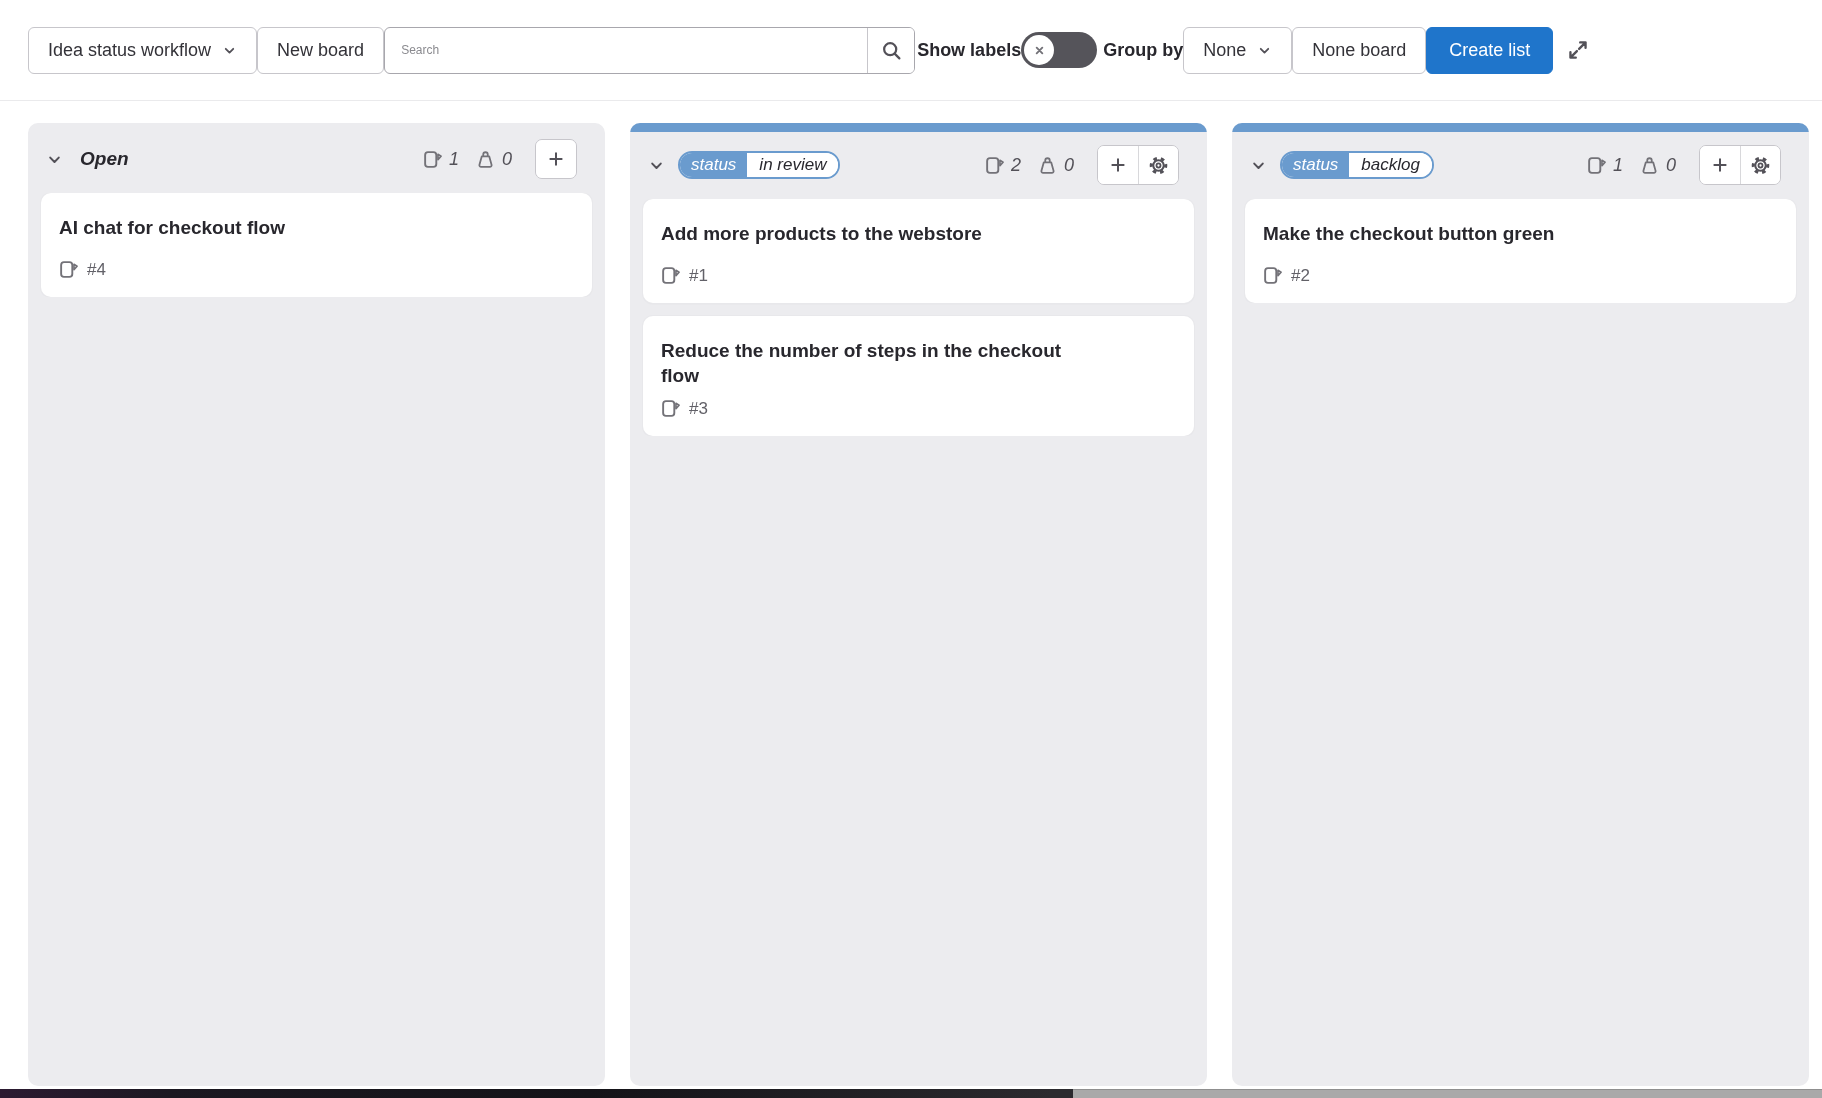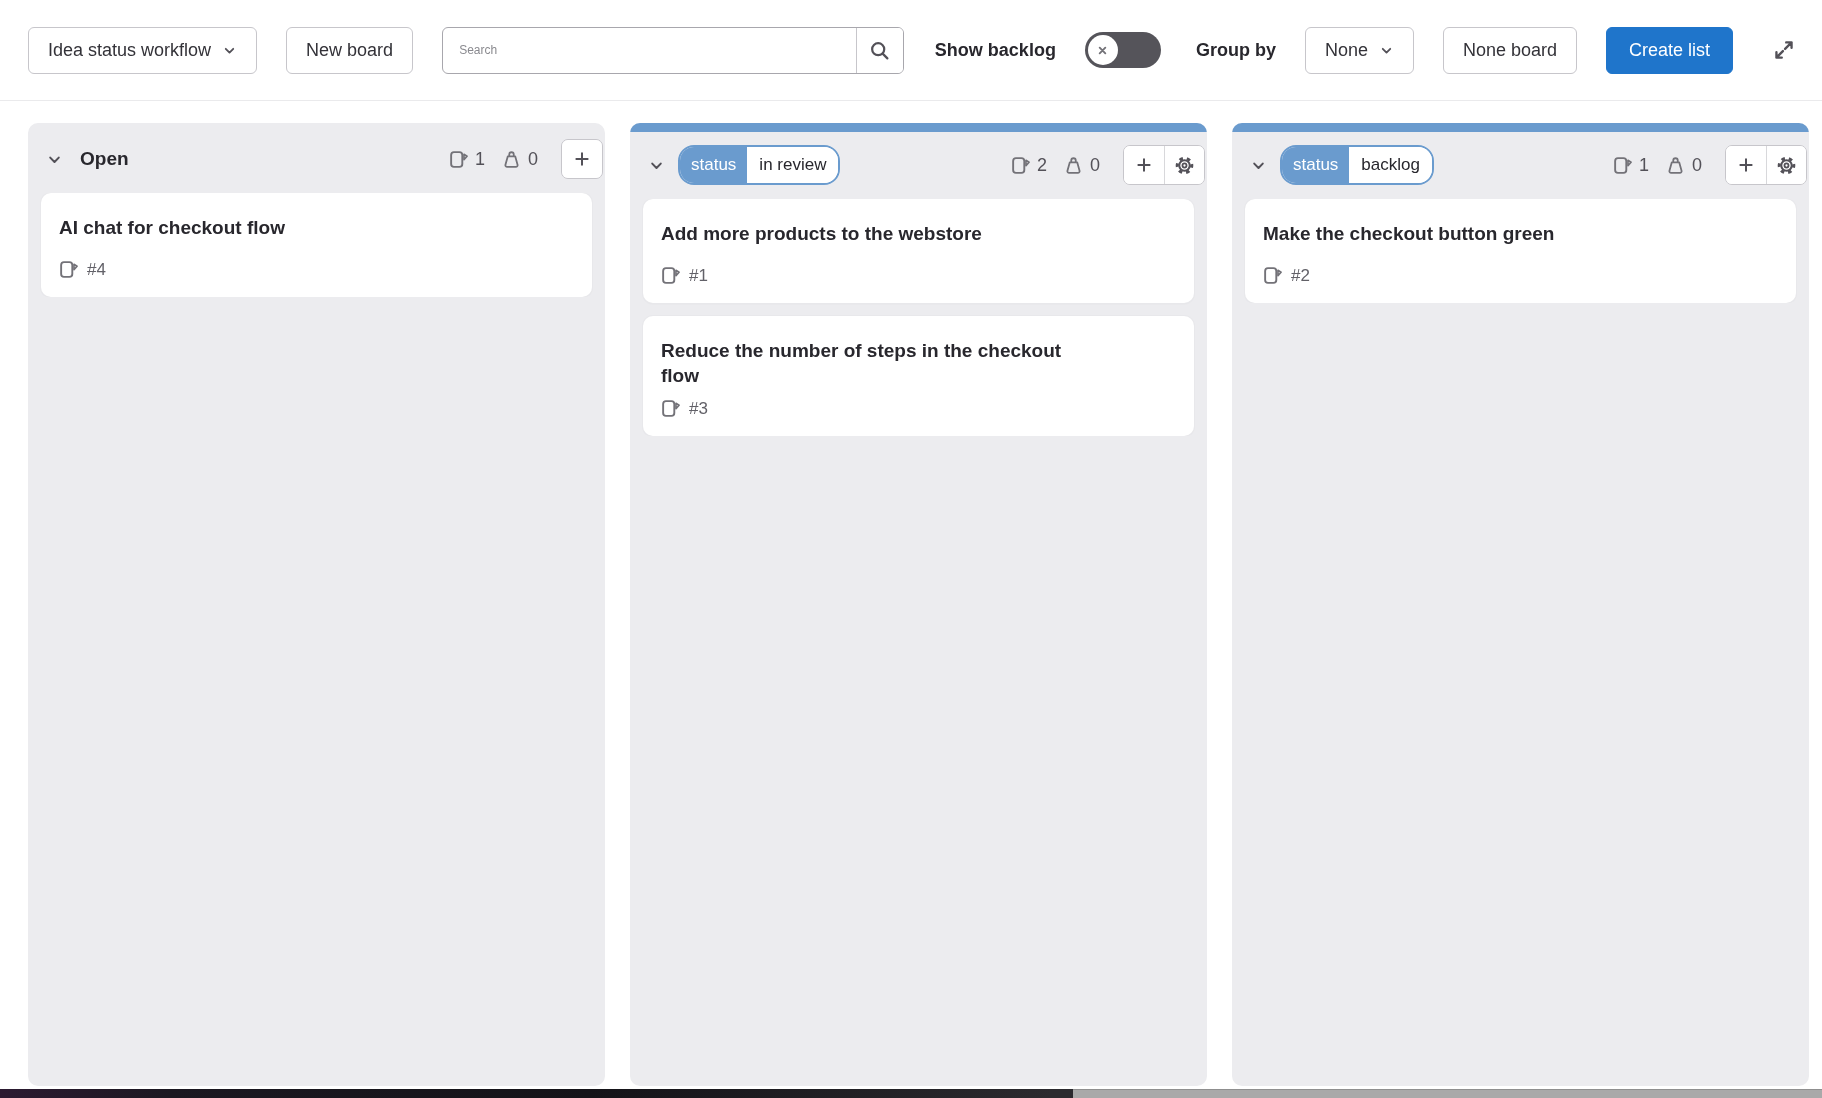--- a/index.html
+++ b/index.html
@@ -1,46 +1,46 @@
 <!DOCTYPE html>
 <html style="--accent_blue: #6a9bce; --primary_blue: #1f75cb; --column_bg: #ececef; --text_dark: #28272d; --icon_gray: #737278;"><head>
 <meta charset="utf-8">
 <style>
   * { box-sizing: border-box; margin: 0; padding: 0; }
   html, body { width: 1822px; height: 1098px; background: #fff; font-family: "Liberation Sans", sans-serif; }
   .app { width: 1822px; height: 1089px; background: #fff; border-radius: 0 0 12px 12px; overflow: hidden; display: flex; flex-direction: column; }
 
   
-  .topbar { height: 101px; flex: 0 0 101px; display: flex; align-items: center; padding: 0 18px 0 28px; gap: 29px; background: #fff; border-bottom: 1px solid #eaeaec; }
+  .topbar { height: 101px; flex: 0 0 101px; display: flex; align-items: center; padding: 0 18px 0 28px; gap: 0; background: #fff; border-bottom: 1px solid #eaeaec; }
   .btn { height: 47px; border: 1px solid #c7c6cb; border-radius: 6px; background: #fff; color: #333238; font-size: 18px; font-family: inherit; padding: 0 19px; display: inline-flex; align-items: center; gap: 11px; cursor: pointer; white-space: nowrap; }
   .btn svg { flex: 0 0 auto; }
   .btn-primary { background: var(--primary_blue, #1f75cb); border-color: var(--primary_blue, #1f75cb); color: #fff; font-weight: 400; padding: 0 22px; }
   .search-box { width: 531px; height: 47px; border: 1px solid #a8a7ad; border-radius: 6px; display: flex; align-items: stretch; overflow: hidden; background: #fff; }
   .search-box input { flex: 1; border: none; outline: none; font-size: 12px; font-family: inherit; padding: 0 16px; color: #4d7c0f; background: transparent; }
   .search-box input::placeholder { color: #8a8a8f; }
   .search-btn { width: 47px; display: flex; align-items: center; justify-content: center; background: #fff; border: none; border-left: 1px solid #c7c6cb; cursor: pointer; }
   .bold-label { font-size: 18px; font-weight: bold; color: #28272d; white-space: nowrap; }
   .toggle { position: relative; width: 76px; height: 36px; border-radius: 18px; background: #55545a; flex: 0 0 auto; cursor: pointer; border: none; }
   .toggle .knob { position: absolute; left: 3px; top: 3px; width: 30px; height: 30px; border-radius: 50%; background: #fff; display: flex; align-items: center; justify-content: center; }
   .expand-btn { width: 46px; height: 46px; display: flex; align-items: center; justify-content: center; background: transparent; border: none; cursor: pointer; margin-left: 2px; }
 
   
   .board { flex: 1; background: #fff; padding: 22px 0 0 28px; display: flex; gap: 25px; align-items: flex-start; }
   .column { width: 577px; height: 963px; background: #ececef; border-radius: 10px; display: flex; flex-direction: column; overflow: hidden; }
   .accent-bar { height: 9px; flex: 0 0 9px; background: var(--accent_blue, #6a9bce); }
-  .col-header { display: flex; align-items: center; gap: 11px; padding: 16px 2px 14px 16px; }
+  .col-header { display: flex; align-items: center; gap: 11px; padding: 16px 28px 14px 16px; font-style: italic; }
   .col-title { font-size: 19px; font-weight: bold; color: #28272d; margin-left: 4px; }
   .spacer { flex: 1; }
   .chev-btn { background: transparent; border: none; display: flex; align-items: center; cursor: pointer; padding: 2px; }
   .count { display: flex; align-items: center; gap: 7px; color: #535158; font-size: 18px; margin-left: 6px; }
   .btn-group { display: flex; margin-left: 12px; border: 1px solid #c7c6cb; border-radius: 7px; background: #fff; overflow: hidden; flex: 0 0 auto; }
   .icon-btn { width: 40px; height: 38px; display: flex; align-items: center; justify-content: center; background: #fff; border: none; cursor: pointer; }
   .icon-btn + .icon-btn { border-left: 1px solid #d8d8db; }
 
-  .label-pill { display: inline-flex; align-items: stretch; border: 2px solid var(--accent_blue, #6a9bce); border-radius: 16px; overflow: hidden; height: 40px; font-size: 17px; background: #fff; }
+  .label-pill { display: inline-flex; align-items: stretch; border: 2px solid var(--accent_blue, #6a9bce); border-radius: 16px; overflow: hidden; height: 28px; font-size: 17px; background: #fff; }
   .label-scope { background: var(--accent_blue, #6a9bce); color: #fff; padding: 0 11px; display: flex; align-items: center; }
   .label-value { color: #28272d; padding: 0 12px; display: flex; align-items: center; background: #fff; }
 
   .cards { padding: 0 13px; display: flex; flex-direction: column; gap: 13px; overflow: hidden; border-radius: 22px; }
   .card { background: #fff; border-radius: 10px; padding: 22px 18px 17px; box-shadow: 0 0 0 1px #e8e8eb, 0 1px 2px rgba(31,30,36,0.06); cursor: pointer; }
   .card-title { font-size: 19px; font-weight: bold; color: #28272d; line-height: 1.35; }
   .card-footer { margin-top: 19px; display: flex; align-items: center; gap: 9px; color: #626168; font-size: 17px; }
 
   
   .desktop-strip { height: 9px; display: flex; }
@@ -103,21 +103,21 @@
 
     <div class="search-box">
       <input type="text" placeholder="Search" style="">
       <button class="search-btn">
         <svg class="dark-icon" width="21" height="21" viewBox="0 0 16 16">
             <use href="#i-search"></use>
           </svg>
       </button>
     </div>
 
-    <span class="bold-label" style="margin-left:2px">Show backlog</span>
+    <span class="bold-label" style="margin-left:2px">Show labels</span>
     <button class="toggle" aria-checked="false">
       <span class="knob">
         <svg class="muted-icon" width="15" height="15" viewBox="0 0 16 16">
             <use href="#i-x"></use>
           </svg>
       </span>
     </button>
 
     <span class="bold-label" style="margin-left:6px">Group by</span>
     <button class="btn">

